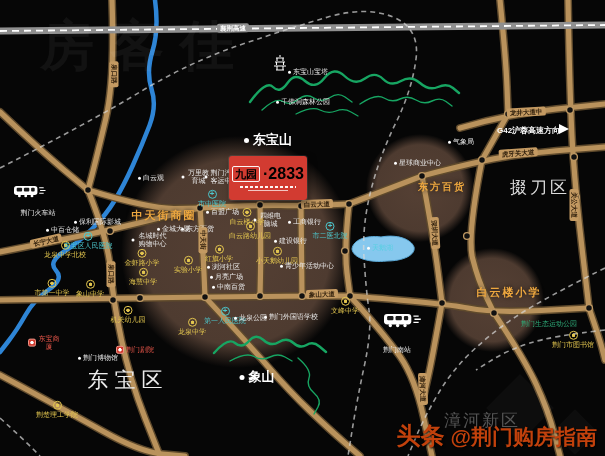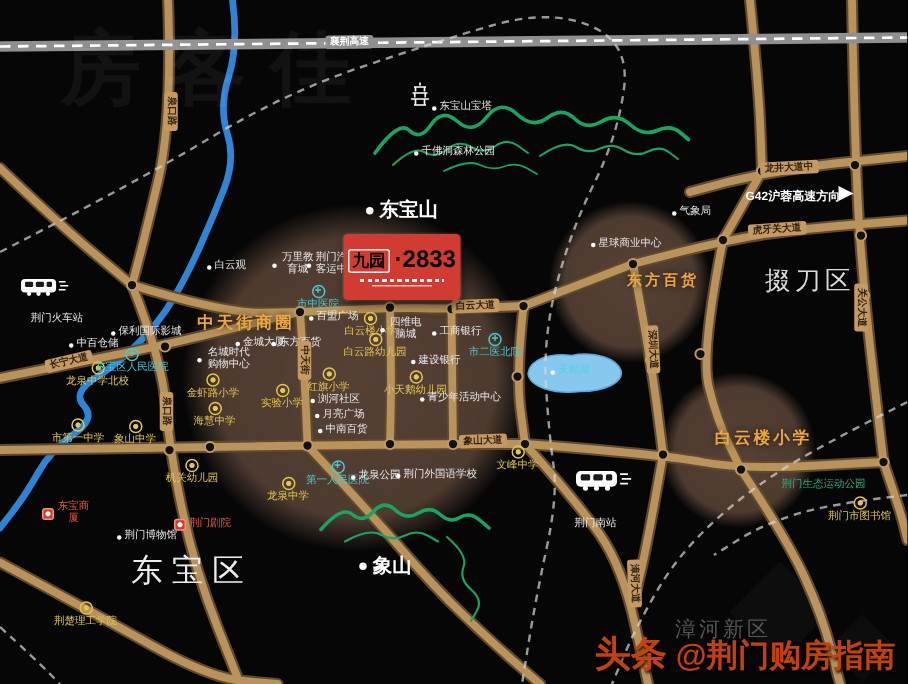--- a/index.html
+++ b/index.html
@@ -398,21 +398,21 @@
         <span class="txt">天鹅湖</span>
       </div>
       <div class="poi grn" style="left: 549px; top: 324px;">
         <span class="txt">荆门生态运动公园</span>
       </div>
       <div class="zone" style="left: 164px; top: 215px; font-size: 11px;">中天街商圈</div>
       <div class="zone" style="left: 442px; top: 187px; font-size: 10px;">东方百货</div>
       <div class="zone" style="left: 509px; top: 292px; font-size: 11px;">白云楼小学</div>
       <div class="district" style="left: 128px; top: 380px; font-size: 21px; letter-spacing: 6px; color: rgb(236, 236, 236);">东宝区</div>
       <div class="district" style="left: 540px; top: 187px; font-size: 17px; letter-spacing: 3px; color: rgb(220, 220, 220);">掇刀区</div>
-      <div class="district" style="left: 482px; top: 420px; font-size: 14px; letter-spacing: 2px; color: rgb(86, 86, 86);">漳河新区</div>
+      <div class="district" style="left: 482px; top: 420px; font-size: 17px; letter-spacing: 2px; color: rgb(86, 86, 86);">漳河新区</div>
       <div class="peak" style="left: 268px; top: 140px;">
         <span class="pdot"></span>
         <span class="">东宝山</span>
       </div>
       <div class="peak" style="left: 257px; top: 377px;">
         <span class="pdot"></span>
         <span class="">象山</span>
       </div>
       <div class="pill hw" style="left: 233px; top: 28px; transform: translate(-50%, -50%) rotate(-1deg);">襄荆高速</div>
       <div class="pill" style="left: 114px; top: 74px; transform: translate(-50%, -50%) rotate(90deg);">泉口路</div>

